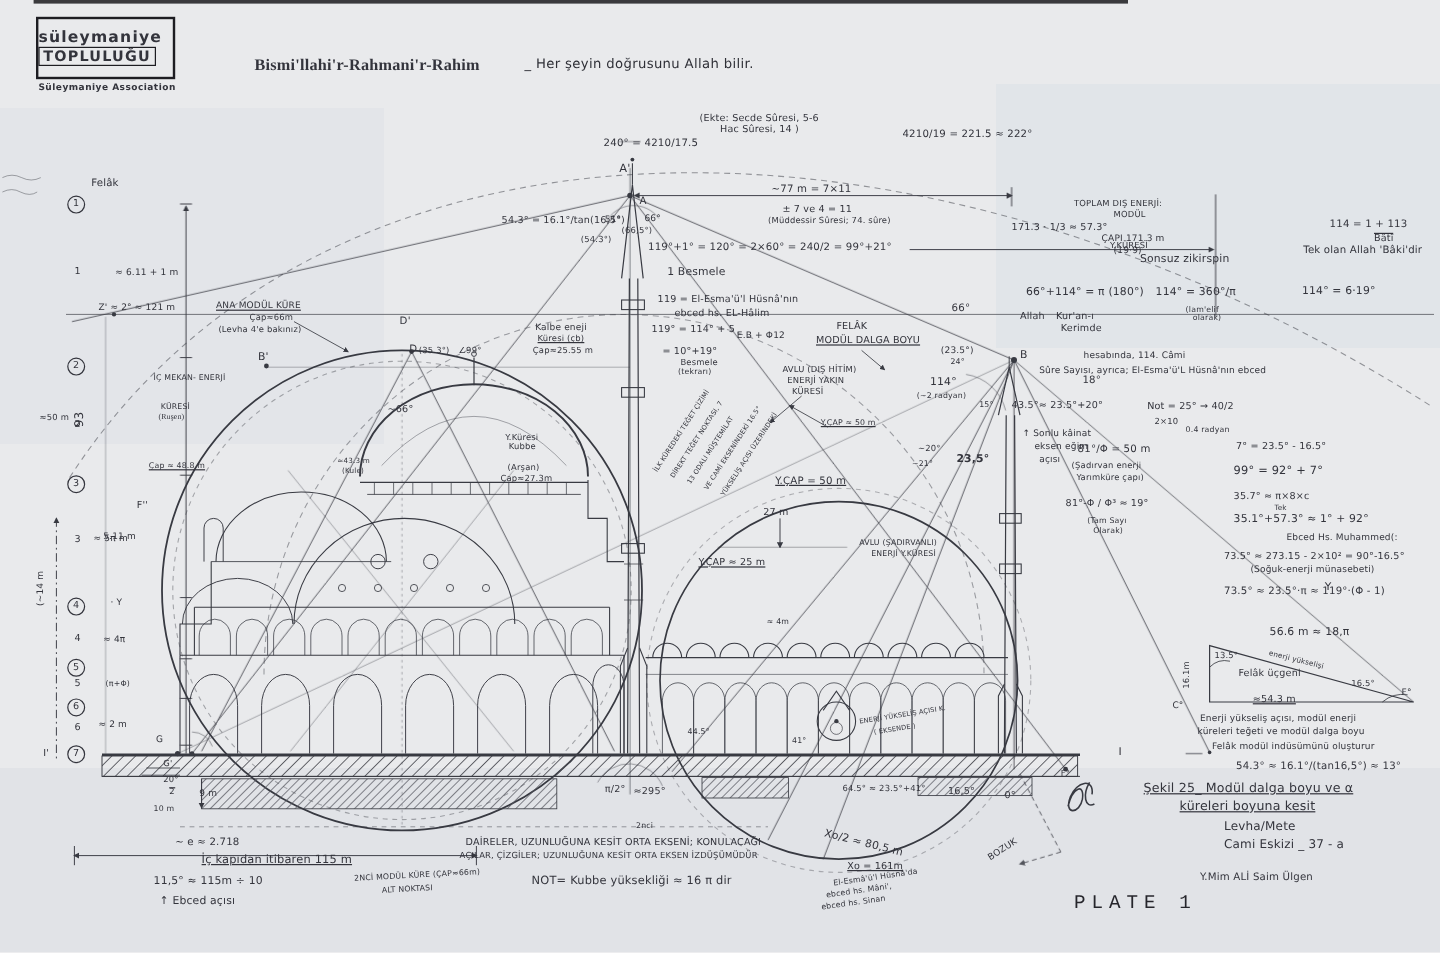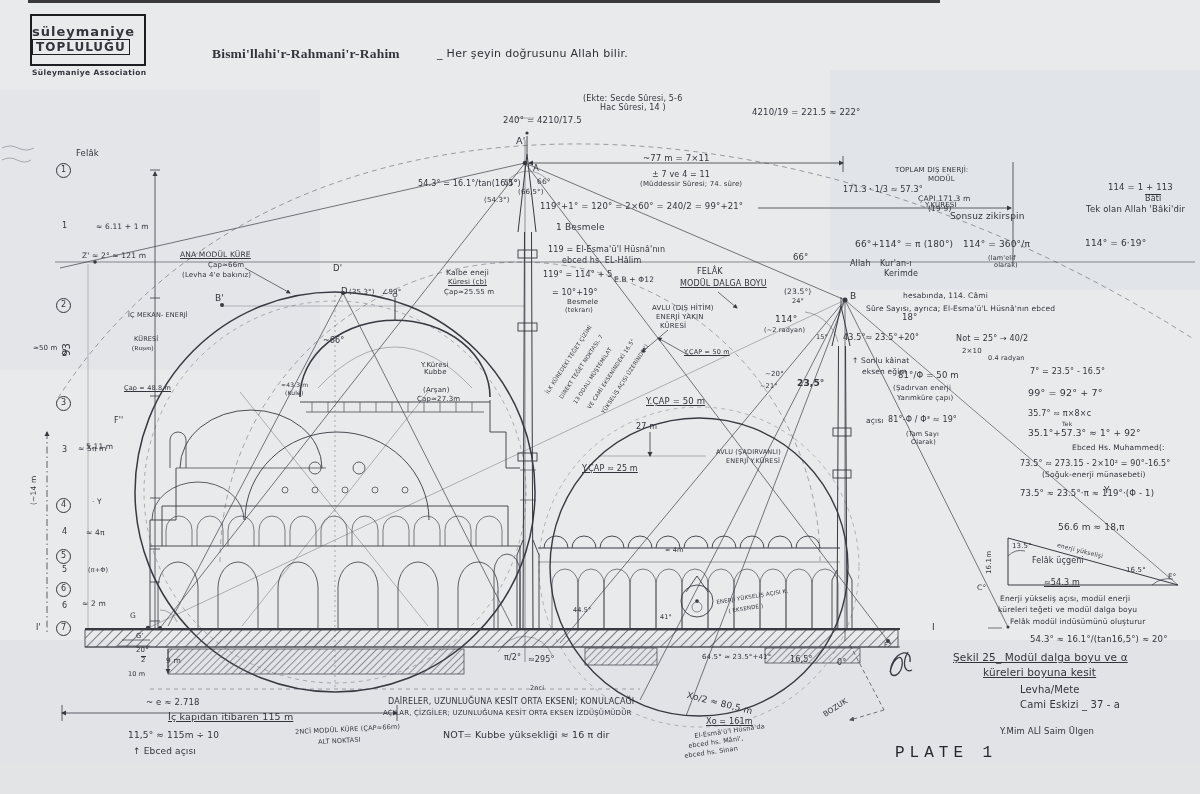--- a/index.html
+++ b/index.html
@@ -258,21 +258,21 @@
       <span class="ann" style="left: 866px; top: 281px; font-size: 7.5px; margin-top: 24px;">Sûre Sayısı, ayrıca; El-Esma'ü'L Hüsnâ'nın ebced</span>
       <span class="ann" style="left: 903px; top: 292px; font-size: 7.5px;">hesabında, 114. Câmi</span>
       <span class="ann" style="left: 793px; top: 253px; font-size: 8.5px;">66°</span>
       <span class="ann" style="left: 902px; top: 313px; font-size: 8.5px;">18°</span>
       <span class="ann" style="left: 843px; top: 334px; font-size: 8px;">43.5°≈ 23.5°+20°</span>
       <span class="ann" style="left: 956px; top: 335px; font-size: 8px;">Not = 25° → 40/2</span>
       <span class="ann" style="left: 962px; top: 348px; font-size: 7px;">2×10</span>
       <span class="ann" style="left: 988px; top: 355px; font-size: 6.5px;">0.4 radyan</span>
       <span class="ann" style="left: 852px; top: 357px; font-size: 7.5px;">↑ Sonlu kâinat</span>
       <span class="ann" style="left: 862px; top: 368px; font-size: 7.5px;">eksen eğim</span>
-      <span class="ann" style="left: 866px; top: 379px; font-size: 7.5px; margin-top: 38px;">açısı</span>
+      <span class="ann" style="left: 866px; top: 379px; font-size: 7.5px;">açısı</span>
       <span class="ann" style="left: 898px; top: 371px; font-size: 8.5px;">81°/Φ = 50 m</span>
       <span class="ann" style="left: 893px; top: 385px; font-size: 7px;">(Şadırvan enerji</span>
       <span class="ann" style="left: 897px; top: 395px; font-size: 7px; text-align: right;">Yarımküre çapı)</span>
       <span class="ann" style="left: 888px; top: 416px; font-size: 8px;">81°-Φ / Φ³ ≈ 19°</span>
       <span class="ann" style="left: 906px; top: 431px; font-size: 6.5px;">(Tam Sayı</span>
       <span class="ann" style="left: 911px; top: 439px; font-size: 6.5px;">Olarak)</span>
       <span class="ann" style="left: 1030px; top: 368px; font-size: 8px;">7° = 23.5° - 16.5°</span>
       <span class="ann" style="left: 1028px; top: 388px; font-size: 9.5px;">99° = 92° + 7°</span>
       <span class="ann" style="left: 1028px; top: 410px; font-size: 8px;">35.7° ≈ π×8×c</span>
       <span class="ann" style="left: 1062px; top: 421px; font-size: 6px;">Tek</span>
@@ -286,21 +286,21 @@
       <span class="ann" style="left: 986px; top: 574px; font-size: 7px; transform: rotate(-90deg);">16.1m</span>
       <span class="ann" style="left: 1032px; top: 557px; font-size: 8px;">Felâk üçgeni</span>
       <span class="ann" style="left: 1058px; top: 542px; font-size: 6px; transform: rotate(14deg);">enerji yükselişi</span>
       <span class="ann" style="left: 1126px; top: 567px; font-size: 7px;">16.5°</span>
       <span class="ann u" style="left: 1044px; top: 579px; font-size: 8px;">≈54.3 m</span>
       <span class="ann" style="left: 1168px; top: 573px; font-size: 7.5px;">F°</span>
       <span class="ann" style="left: 977px; top: 584px; font-size: 7.5px;">C°</span>
       <span class="ann" style="left: 1000px; top: 595px; font-size: 7.5px;">Enerji yükseliş açısı, modül enerji</span>
       <span class="ann" style="left: 998px; top: 606px; font-size: 7.5px;">küreleri teğeti ve modül dalga boyu</span>
       <span class="ann" style="left: 1010px; top: 618px; font-size: 7.5px;">Felâk modül indüsümünü oluşturur</span>
-      <span class="ann" style="left: 1030px; top: 635px; font-size: 8.5px;">54.3° ≈ 16.1°/(tan16,5°) ≈ 20°</span>
+      <span class="ann" style="left: 1030px; top: 635px; font-size: 8.5px;">54.3° ≈ 16.1°/(tan16,5°) ≈ 13°</span>
       <span class="ann" style="left: 932px; top: 623px; font-size: 9px;">I</span>
       <span class="ann" style="left: 884px; top: 642px; font-size: 7px;">F°</span>
       <span class="ann u" style="left: 953px; top: 652px; font-size: 10.5px;">Şekil 25_ Modül dalga boyu ve α</span>
       <span class="ann u" style="left: 983px; top: 667px; font-size: 10.5px;">küreleri boyuna kesit</span>
       <span class="ann" style="left: 1020px; top: 685px; font-size: 10px;">Levha/Mete</span>
       <span class="ann" style="left: 1020px; top: 700px; font-size: 10px;">Cami Eskizi _ 37 - a</span>
       <span class="ann" style="left: 1000px; top: 727px; font-size: 8.5px;">Y.Mim ALİ Saim Ülgen</span>
       <span class="ann" style="left: 530px; top: 685px; font-size: 6.5px;">2nci</span>
       <span class="ann" style="left: 388px; top: 698px; font-size: 8px;">DAİRELER, UZUNLUĞUNA KESİT ORTA EKSENİ; KONULACAĞI</span>
       <span class="ann" style="left: 383px; top: 710px; font-size: 7px;">AÇILAR, ÇİZGİLER; UZUNLUĞUNA KESİT ORTA EKSEN İZDÜŞÜMÜDÜR</span>
@@ -312,21 +312,21 @@
       <span class="ann" style="left: 166px; top: 657px; font-size: 7.5px;">9 m</span>
       <span class="ann" style="left: 128px; top: 671px; font-size: 6.5px;">10 m</span>
       <span class="ann" style="left: 146px; top: 698px; font-size: 8.5px;">~ e ≈ 2.718</span>
       <span class="ann u" style="left: 168px; top: 712px; font-size: 9.5px;">İç kapıdan itibaren 115 m</span>
       <span class="ann" style="left: 128px; top: 731px; font-size: 9px;">11,5° ≈ 115m ÷ 10</span>
       <span class="ann" style="left: 133px; top: 747px; font-size: 9px;">↑ Ebced açısı</span>
       <span class="ann" style="left: 504px; top: 654px; font-size: 8px;">π/2°</span>
       <span class="ann" style="left: 528px; top: 656px; font-size: 8px;">≈295°</span>
       <span class="ann" style="left: 573px; top: 607px; font-size: 6.5px;">44.5°</span>
       <span class="ann" style="left: 660px; top: 614px; font-size: 6.5px;">41°</span>
-      <span class="ann" style="left: 665px; top: 515px; font-size: 6.5px; margin-top: 32px;">≈ 4m</span>
+      <span class="ann" style="left: 639px; top: 515px; font-size: 6.5px;">≈ 4m</span>
       <span class="ann" style="left: 702px; top: 654px; font-size: 7px;">64.5° ≈ 23.5°+41°</span>
       <span class="ann" style="left: 790px; top: 656px; font-size: 8px;">16,5°</span>
       <span class="ann" style="left: 837px; top: 659px; font-size: 8px;">0°</span>
       <span class="ann" style="left: 688px; top: 691px; font-size: 9px; transform: rotate(14deg);">Xo/2 ≈ 80,5 m</span>
       <span class="ann u" style="left: 706px; top: 718px; font-size: 8px;">Xo = 161m</span>
       <span class="ann" style="left: 694px; top: 733px; font-size: 6.5px; transform: rotate(-8deg);">El-Esmâ'ü'l Hüsnâ'da</span>
       <span class="ann" style="left: 688px; top: 743px; font-size: 6.5px; transform: rotate(-8deg);">ebced hs. Mâni',</span>
       <span class="ann" style="left: 684px; top: 753px; font-size: 6.5px; transform: rotate(-8deg);">ebced hs. Sinan</span>
       <span class="ann" style="left: 822px; top: 712px; font-size: 7.5px; transform: rotate(-33deg);">BOZUK</span>
       <span class="ann" style="left: 716px; top: 600px; font-size: 5.5px; transform: rotate(-9deg);">ENERJİ YÜKSELİŞ AÇISI K.</span>

